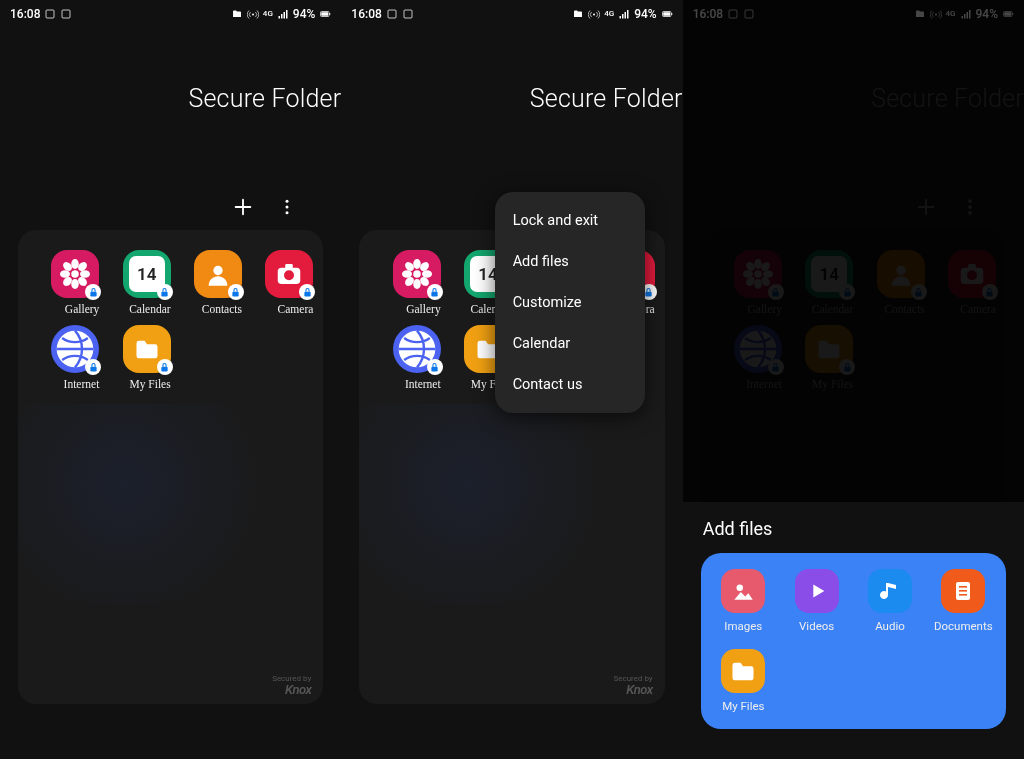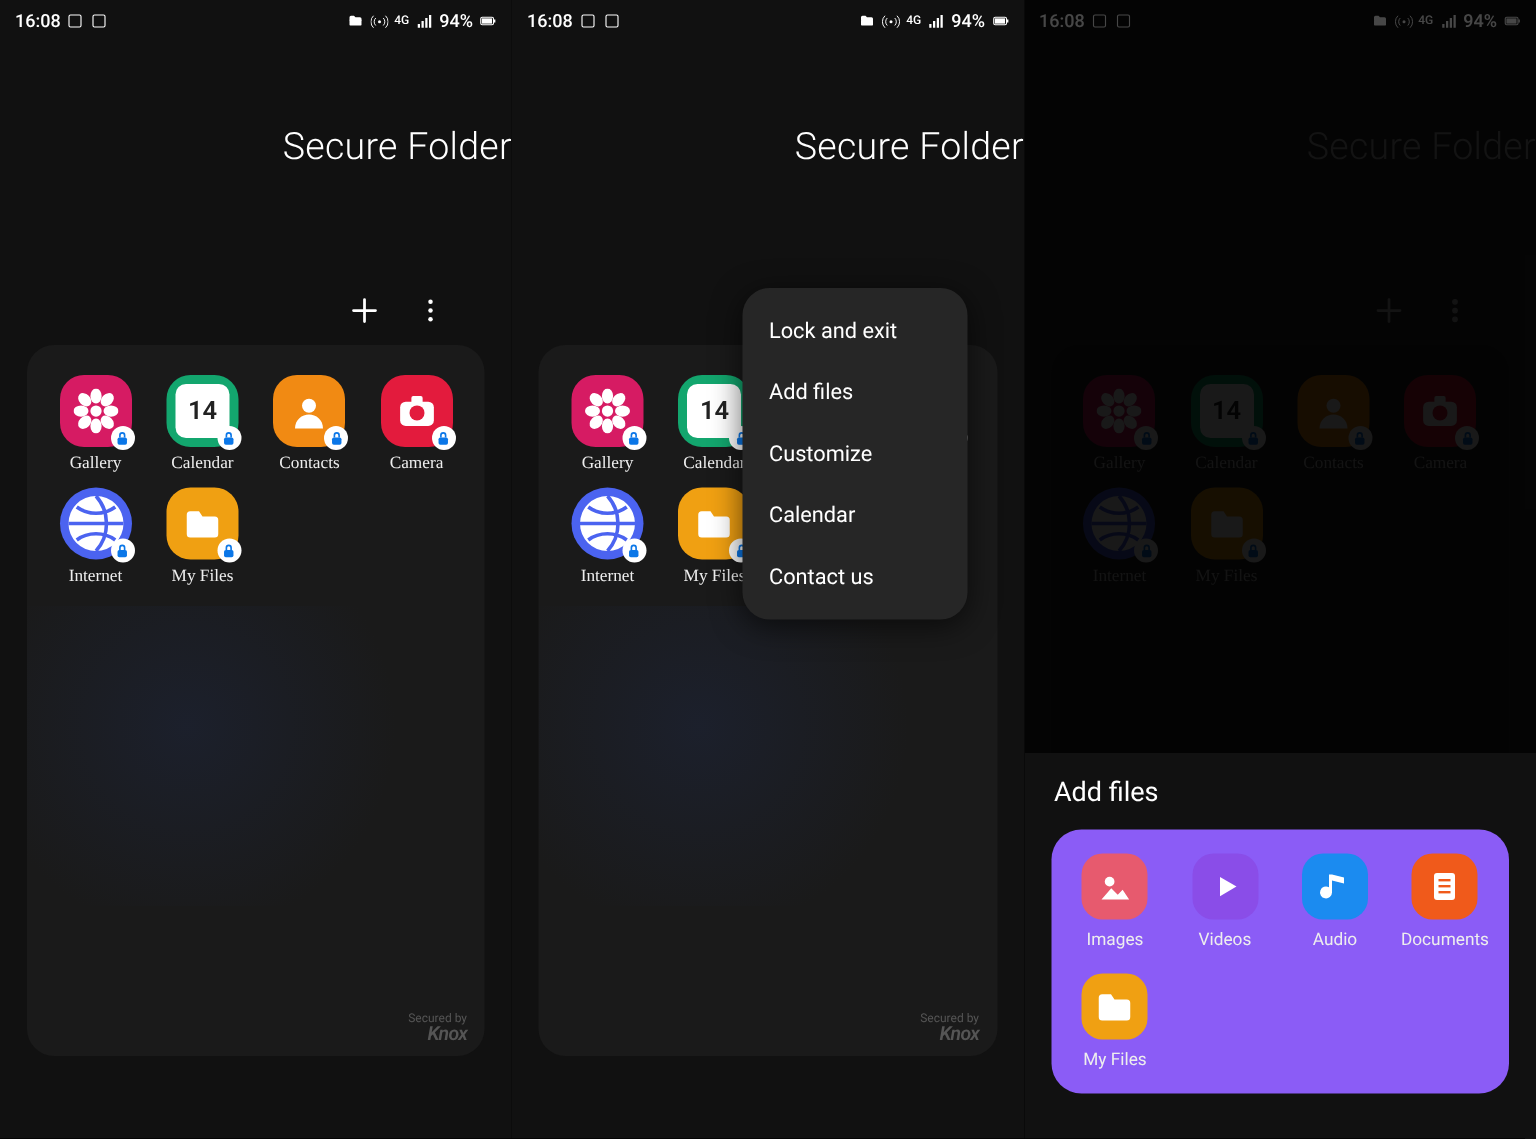--- a/index.html
+++ b/index.html
@@ -54,21 +54,21 @@
     overflow: hidden;
   }
   .app-grid {
     display: grid;
     grid-template-columns: repeat(4, 1fr);
     gap: 10px 0;
   }
   .app-cell {
     display: flex;
     flex-direction: column;
-    align-items: center;
+    align-items: flex-end;
     gap: 5px;
     position: relative;
   }
   .app-icon {
     width: 48px;
     height: 48px;
     border-radius: 16px;
     position: relative;
     display: flex;
     align-items: center;
@@ -123,21 +123,21 @@
   .dim-content .title-text, .dim-content .app-label { color:#454545; }
   .dim-content .toolbar svg { stroke:#454545 !important; fill:#454545 !important;}
   .sheet {
     position: absolute;
     left: 0; right: 0; bottom: 0;
     background: #111;
     padding: 10px 18px 30px 18px;
   }
   .sheet-title { font-size: 18px; font-weight: 400; margin: 6px 2px 14px 2px; }
   .sheet-card {
-    background: #8b5cf6;
+    background: #3b82f6;
     border-radius: 20px;
     padding: 16px 6px;
   }
   .sheet-grid {
     display: grid;
     grid-template-columns: repeat(4, 1fr);
     gap: 16px 0;
   }
   .sheet-cell {
     display: flex;

